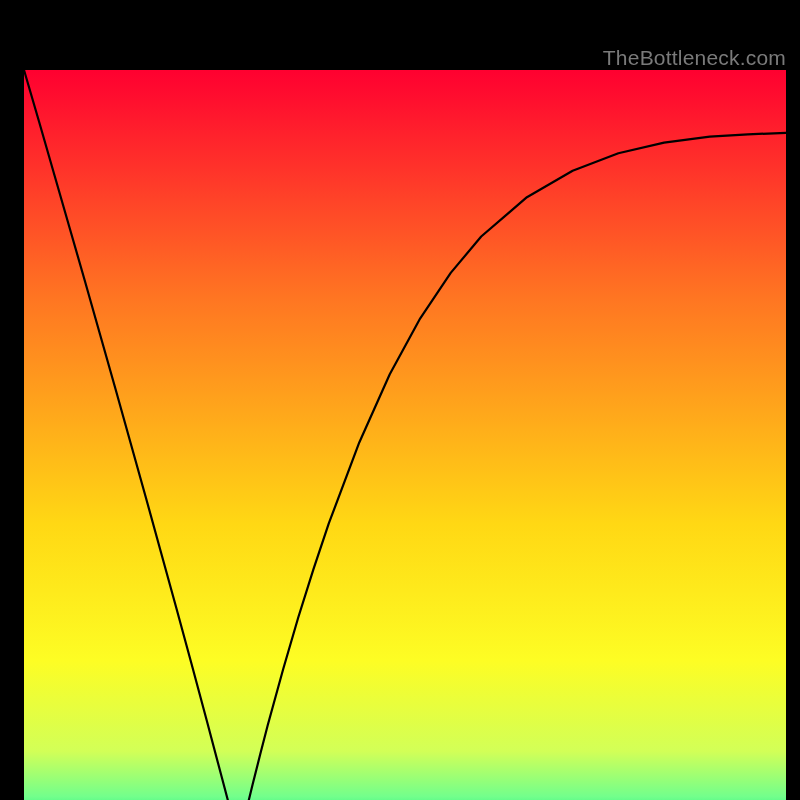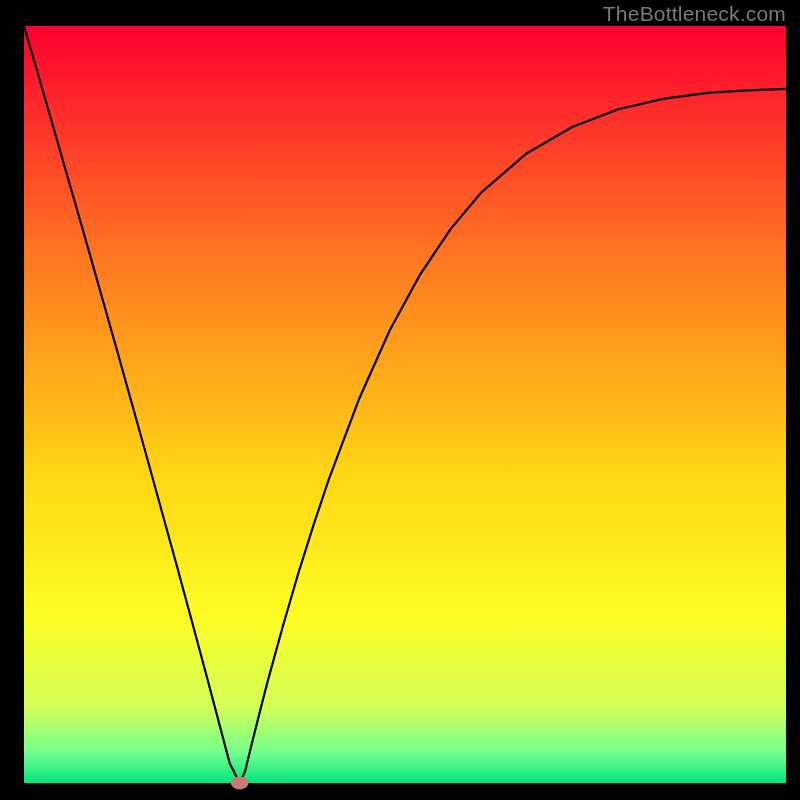--- a/index.html
+++ b/index.html
@@ -7,20 +7,21 @@
     padding: 0;
     width: 800px;
     height: 800px;
     background: #000000;
     overflow: hidden;
   }
   .container {
     position: relative;
     width: 800px;
     height: 720px;
+    margin-top: 44px;
   }
   .watermark {
     position: absolute;
     top: 2px;
     right: 14px;
     font-family: Arial, Helvetica, sans-serif;
     font-size: 21px;
     color: #7a7a7a;
     letter-spacing: 0.2px;
     z-index: 3;

